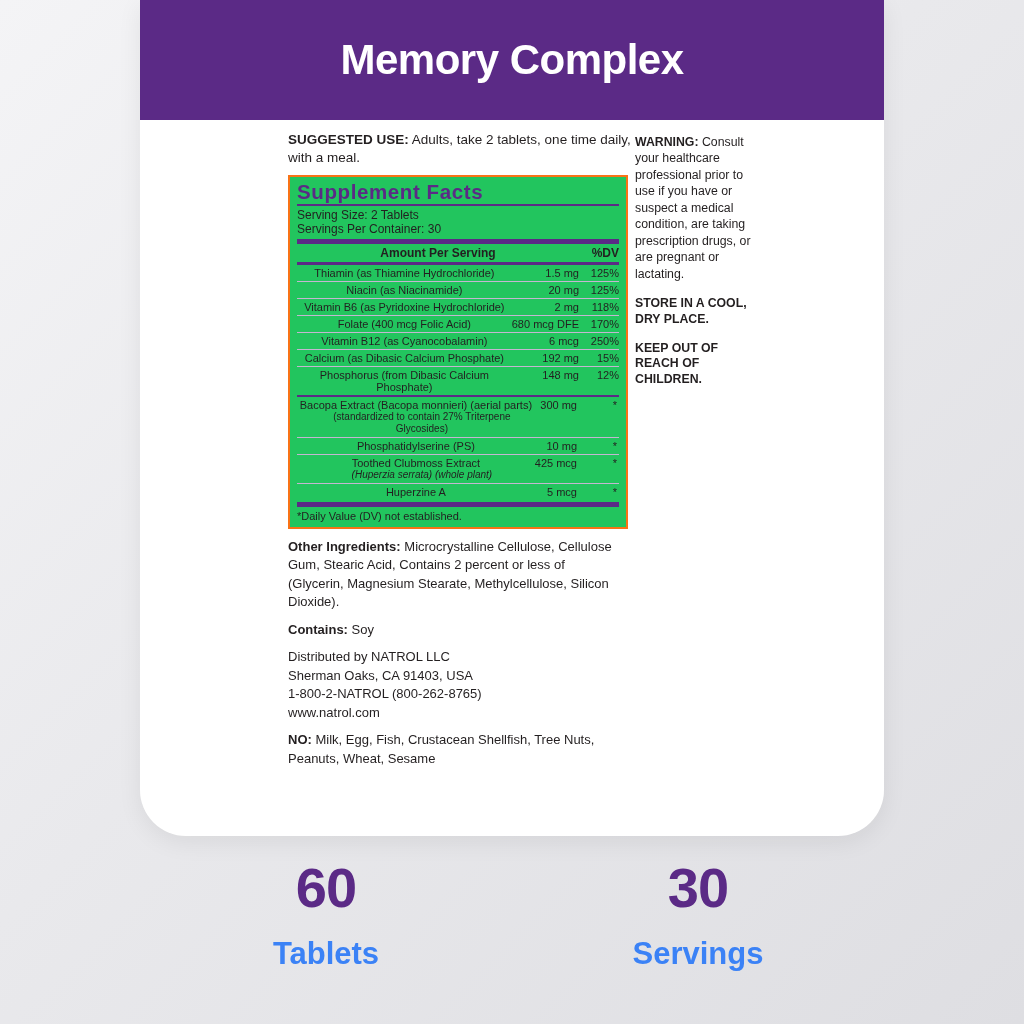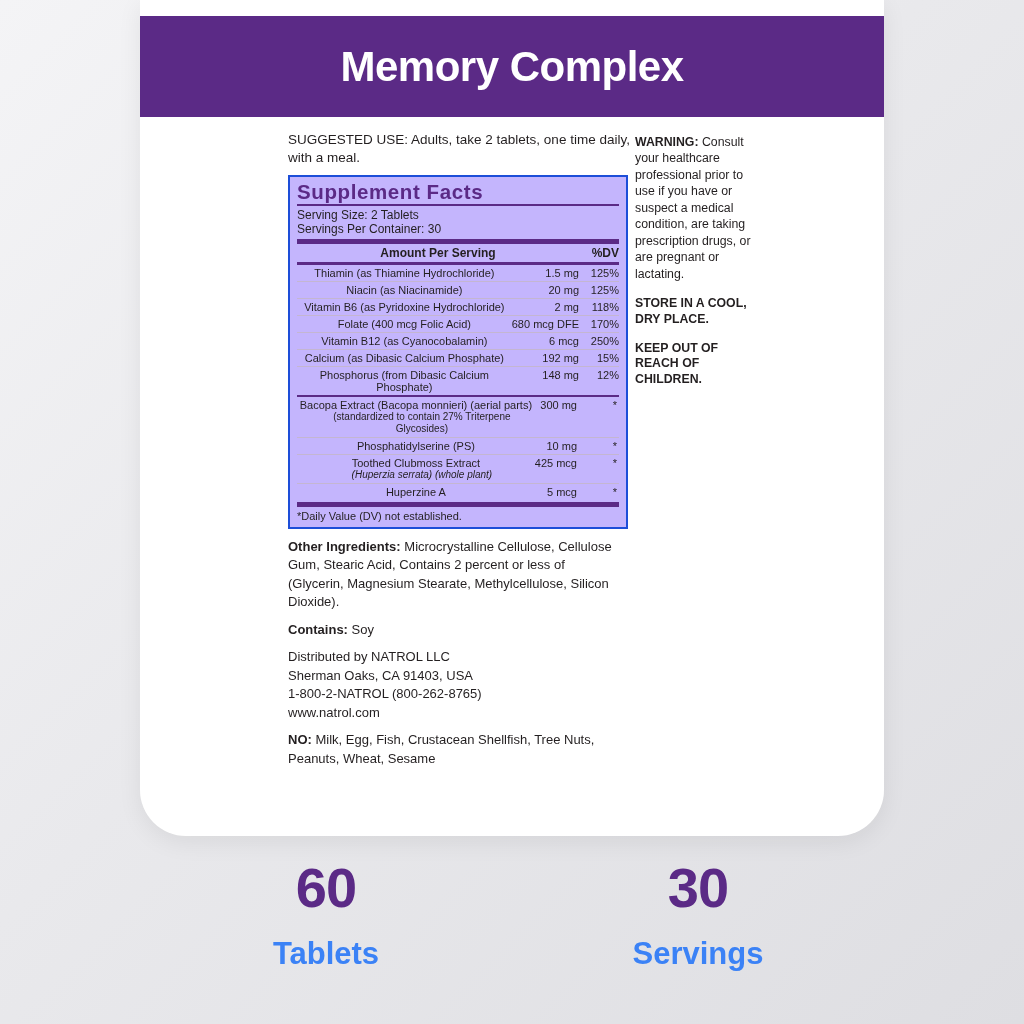--- a/index.html
+++ b/index.html
@@ -29,26 +29,25 @@
     border-bottom-left-radius: 46px;
     border-bottom-right-radius: 46px;
     box-shadow: 0 6px 24px rgba(0,0,0,0.07);
     overflow: hidden;
   }
   .header-band {
     position: absolute;
     left: 0;
     top: 0;
     width: 744px;
-    height: 101px;
+    height: 120px;
     background: #5b2a86;
     display: flex;
     align-items: center;
     justify-content: center;
-    margin-top: 16px;
   }
   .header-title {
     color: #ffffff;
     font-size: 42px;
     font-weight: bold;
     letter-spacing: -0.5px;
     white-space: nowrap;
   }
   
   .body-cols {
@@ -70,29 +69,29 @@
     top: 33px;
     width: 130px;
   }
   
   .suggested-use {
     font-size: 13.5px;
     color: #231f20;
     line-height: 1.32;
     margin-bottom: 8px;
   }
-  .suggested-use b { font-weight: normal; }
+  .suggested-use b { font-weight: bold; }
 
   
   .sf-box {
-    border: 2px solid #1d4ed8;
+    border: 2px solid #f97316;
     padding: 4px 7px 5px 7px;
     box-sizing: border-box;
     width: 340px;
-    background: #c4b5fd;
+    background: #22c55e;
   }
   .sf-title {
     color: #5b2a86;
     font-size: 20.5px;
     font-weight: bold;
     letter-spacing: 0.6px;
     line-height: 1.08;
     border-bottom: 2.5px solid #5b2a86;
     padding-bottom: 1px;
     margin-bottom: 2px;

